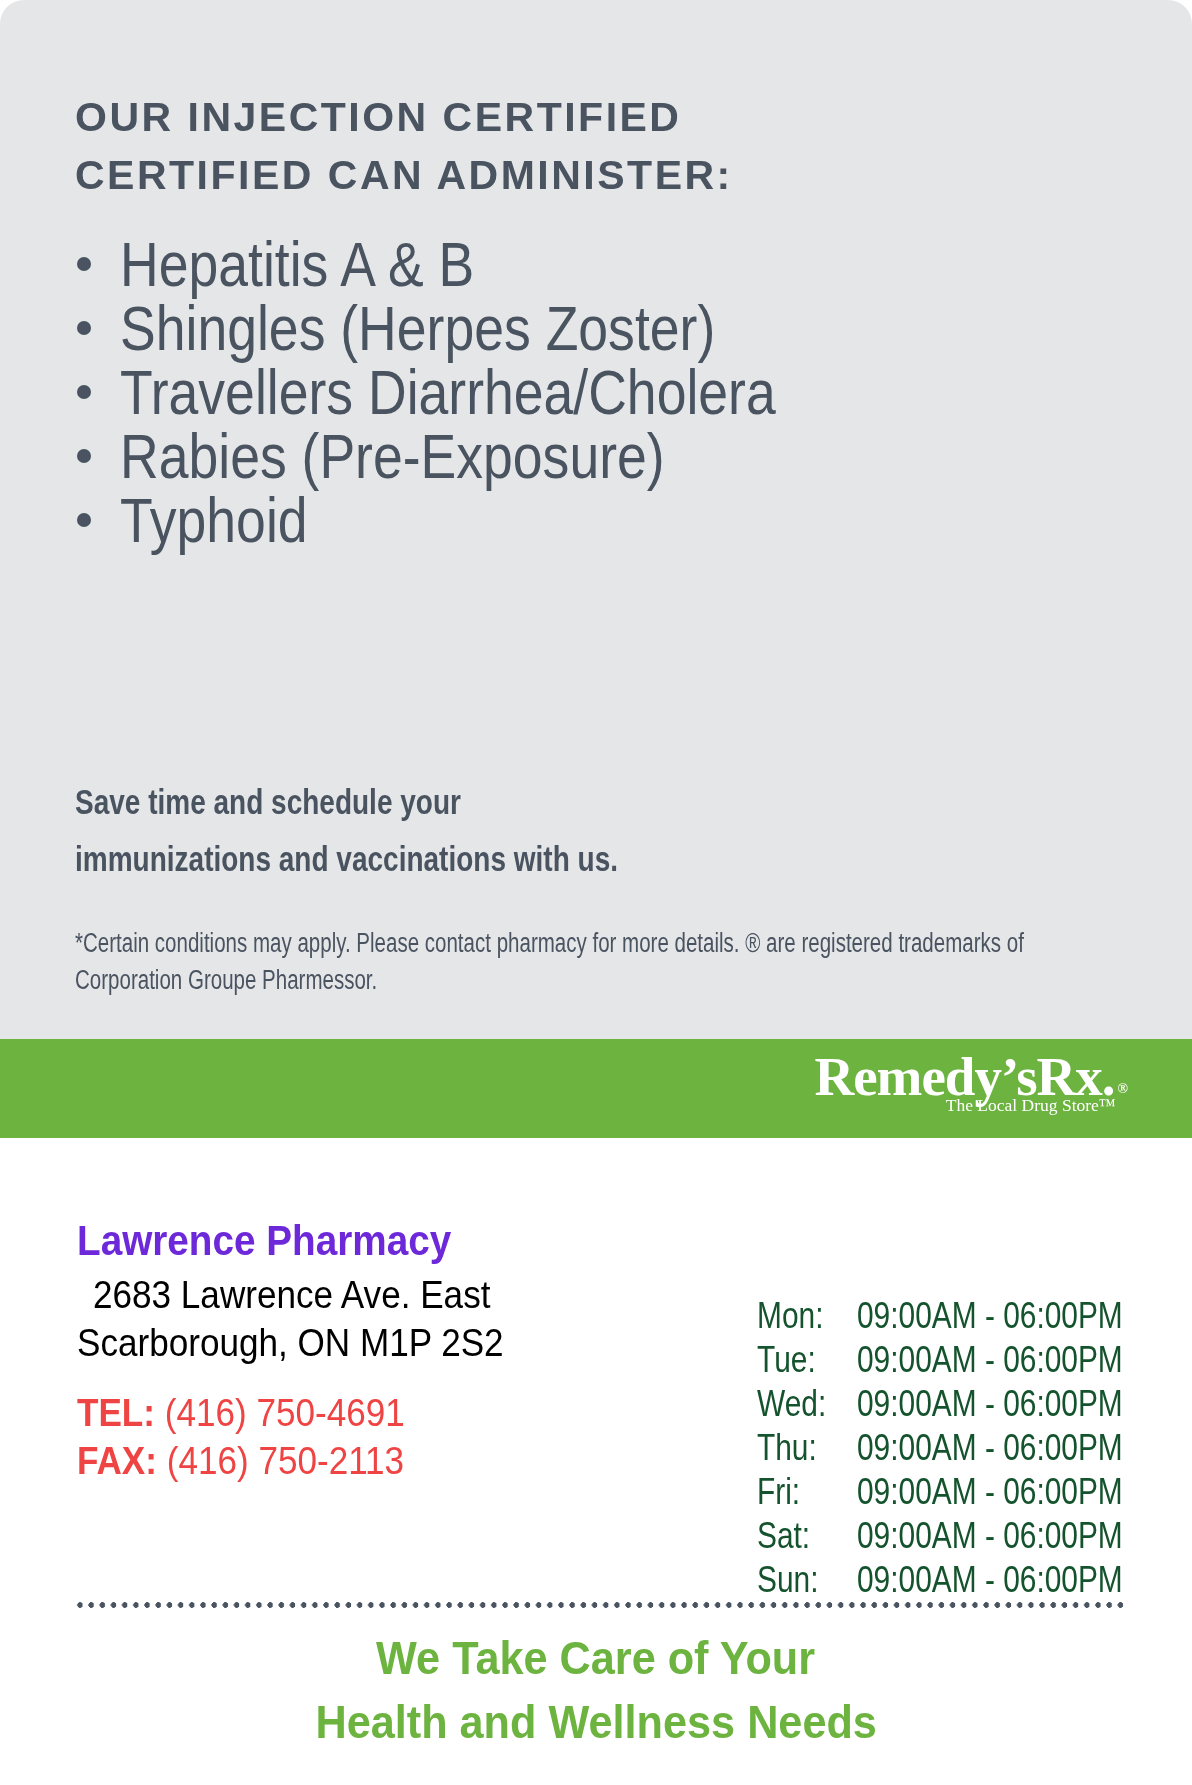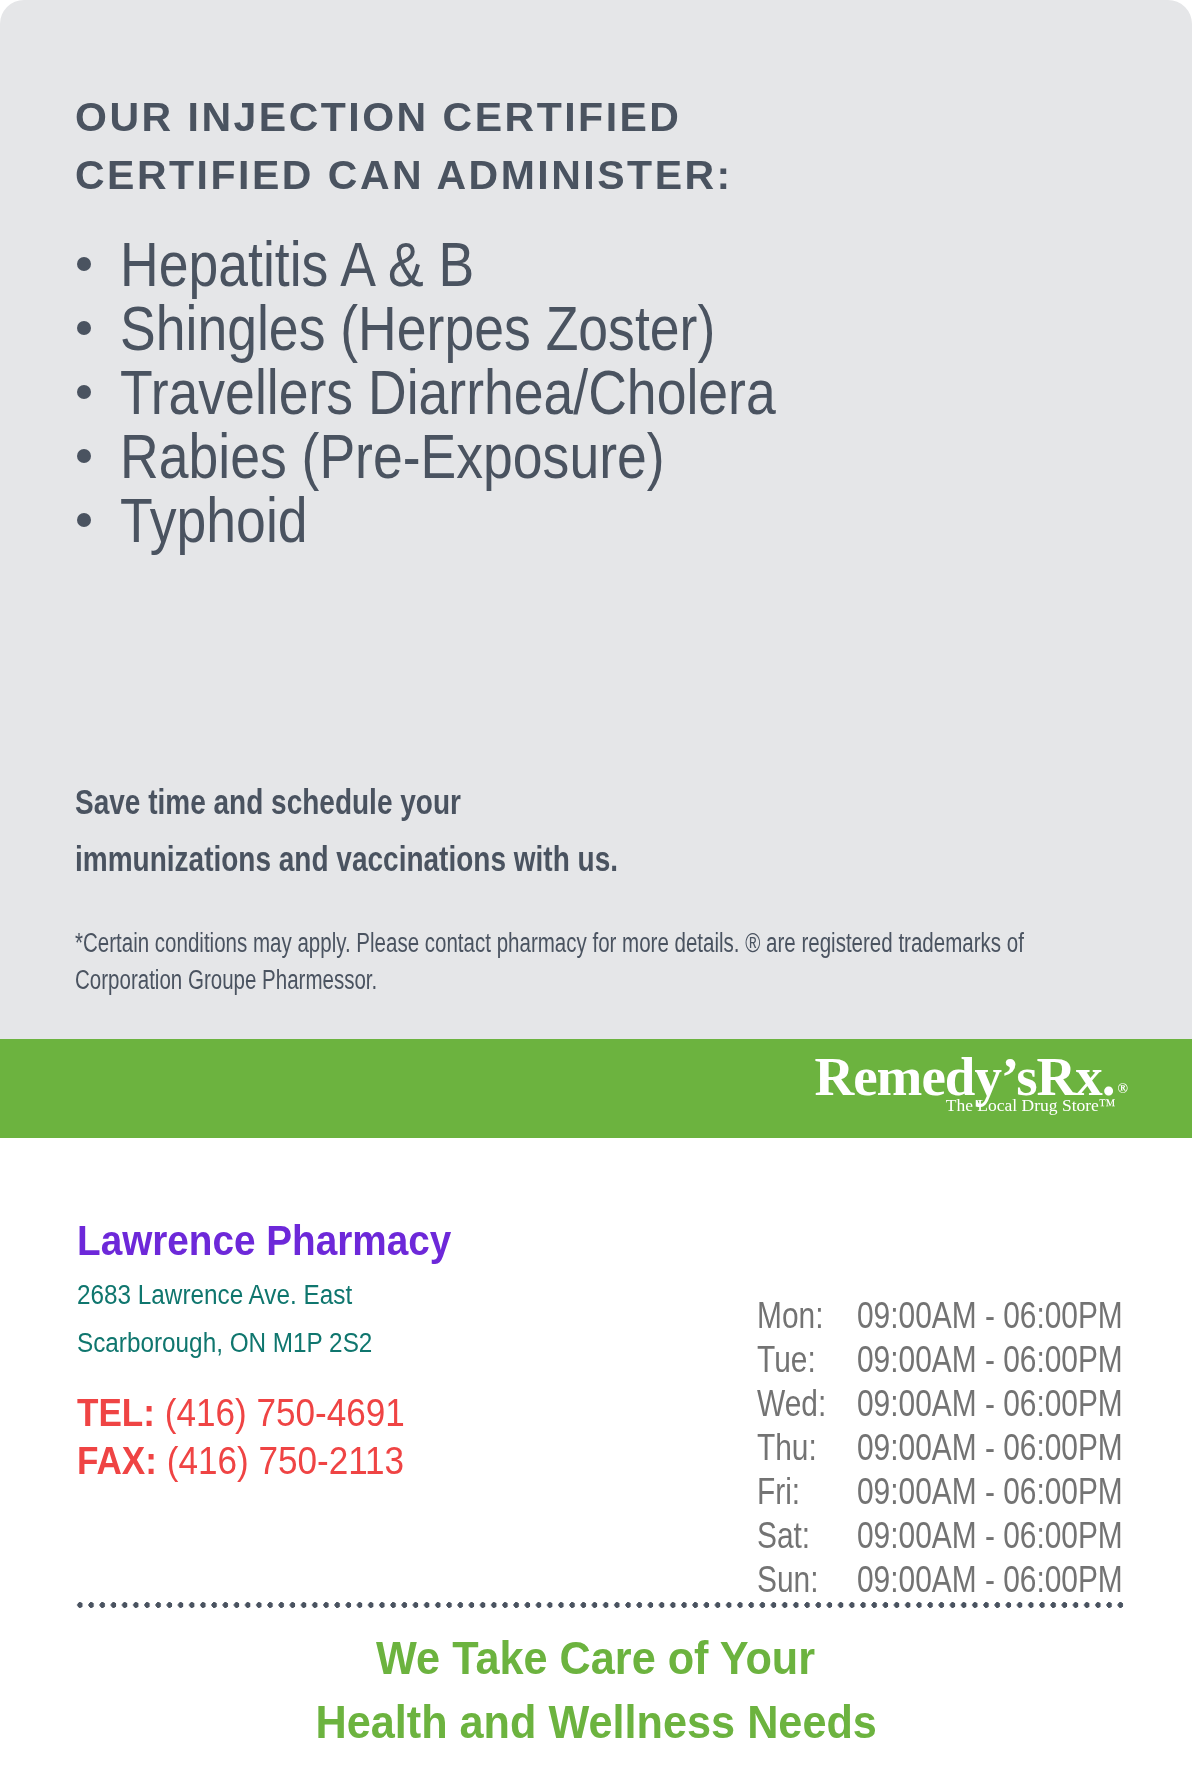--- a/index.html
+++ b/index.html
@@ -125,41 +125,42 @@
     position: absolute;
     left: 77px; top: 1219px;
     font-size: 43px;
     font-weight: bold;
     line-height: 1;
     color: #6d28d9;
   }
   .address {
     position: absolute;
     left: 77px; top: 1271px;
-    font-size: 27px;
+    font-size: 39px;
     line-height: 48px;
-    color: #0f766e;
+    color: #000000;
+    text-align: center;
   }
   .phones {
     position: absolute;
     left: 77px; top: 1389px;
     font-size: 39px;
     line-height: 48px;
     color: #ef4444;
   }
   .phones b { font-weight: bold; }
 
   .hours {
     position: absolute;
     left: 757px; top: 1294px;
     display: grid;
     grid-template-columns: 100px auto;
     font-size: 36px;
     line-height: 44px;
-    color: #737373;
+    color: #14532d;
   }
   .hours .cell { display: block; }
 
   .dotted-divider {
     position: absolute;
     left: 75px; top: 1600px;
     width: 1053px; height: 10px;
     background-image: radial-gradient(circle at 5px 5px, #4a5360 2.6px, rgba(74,83,96,0) 3px);
     background-size: 11.2px 10px;
     background-repeat: repeat-x;

